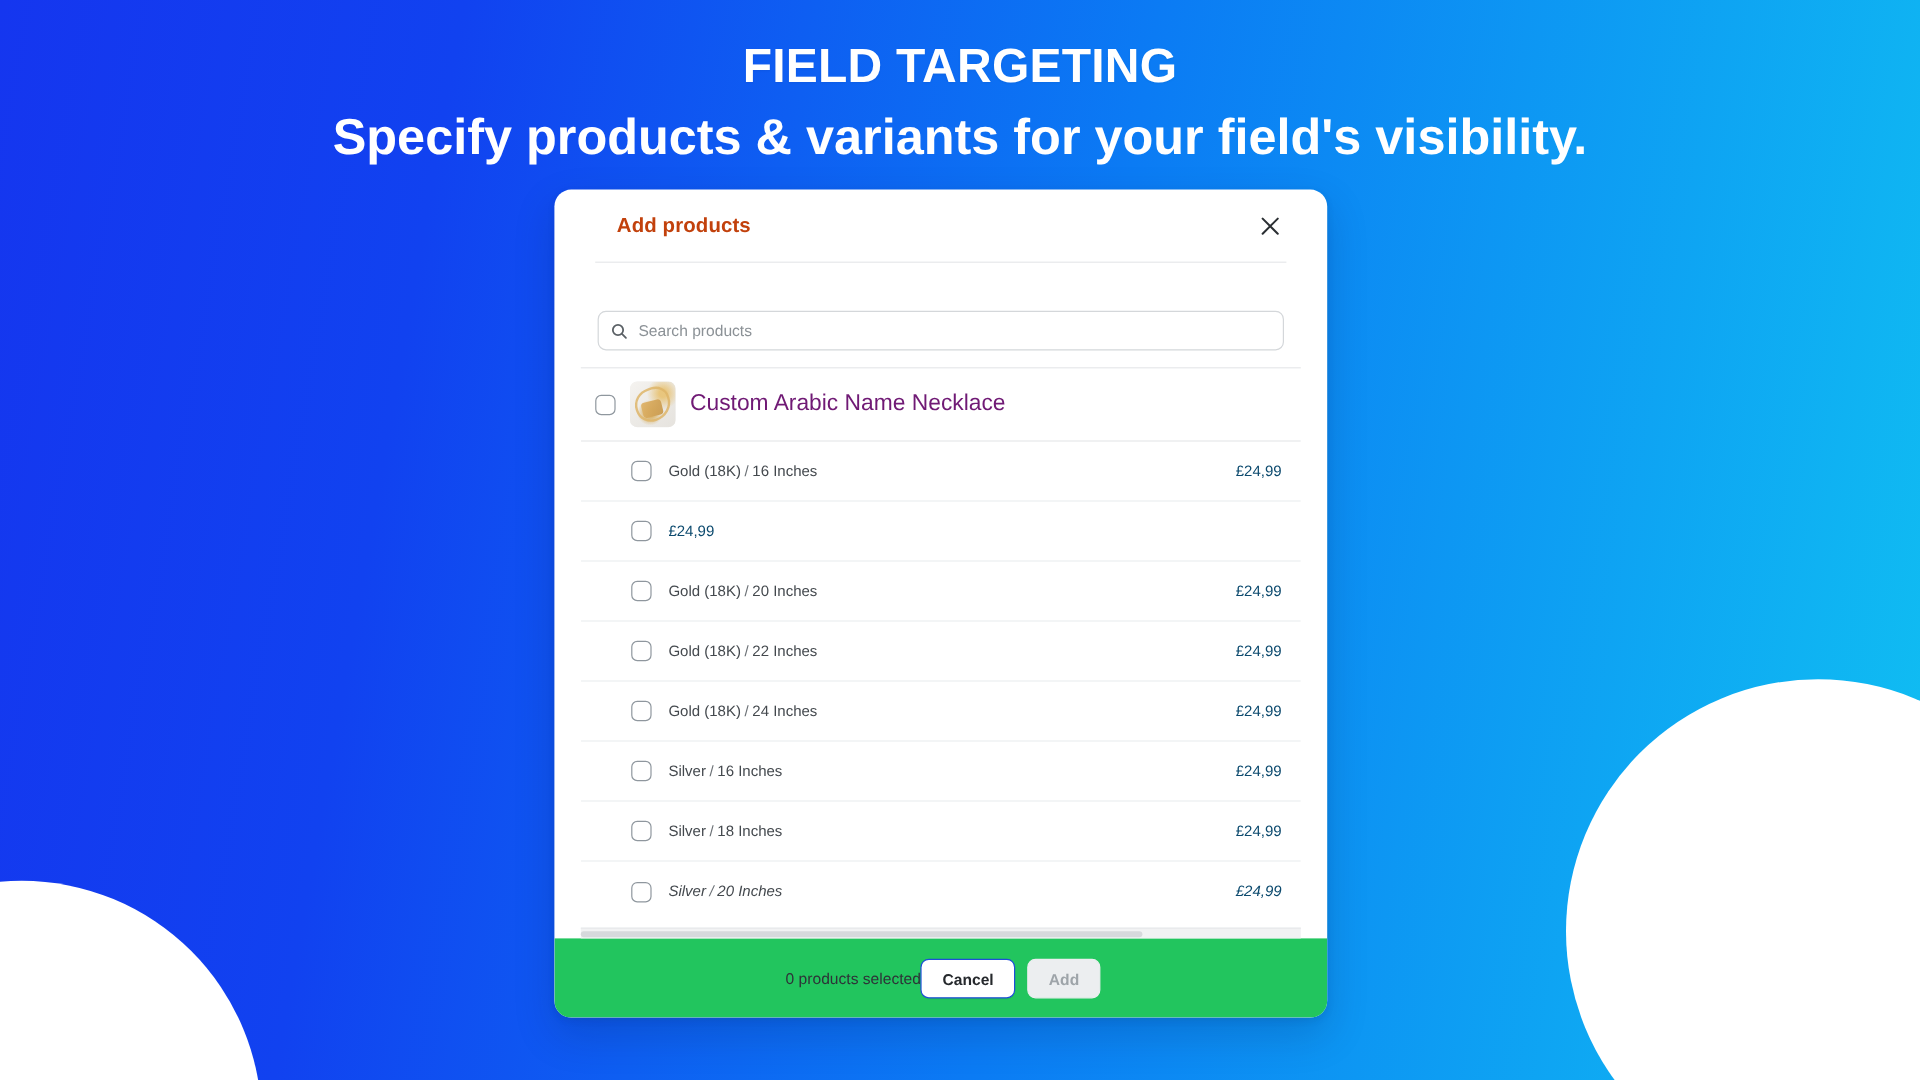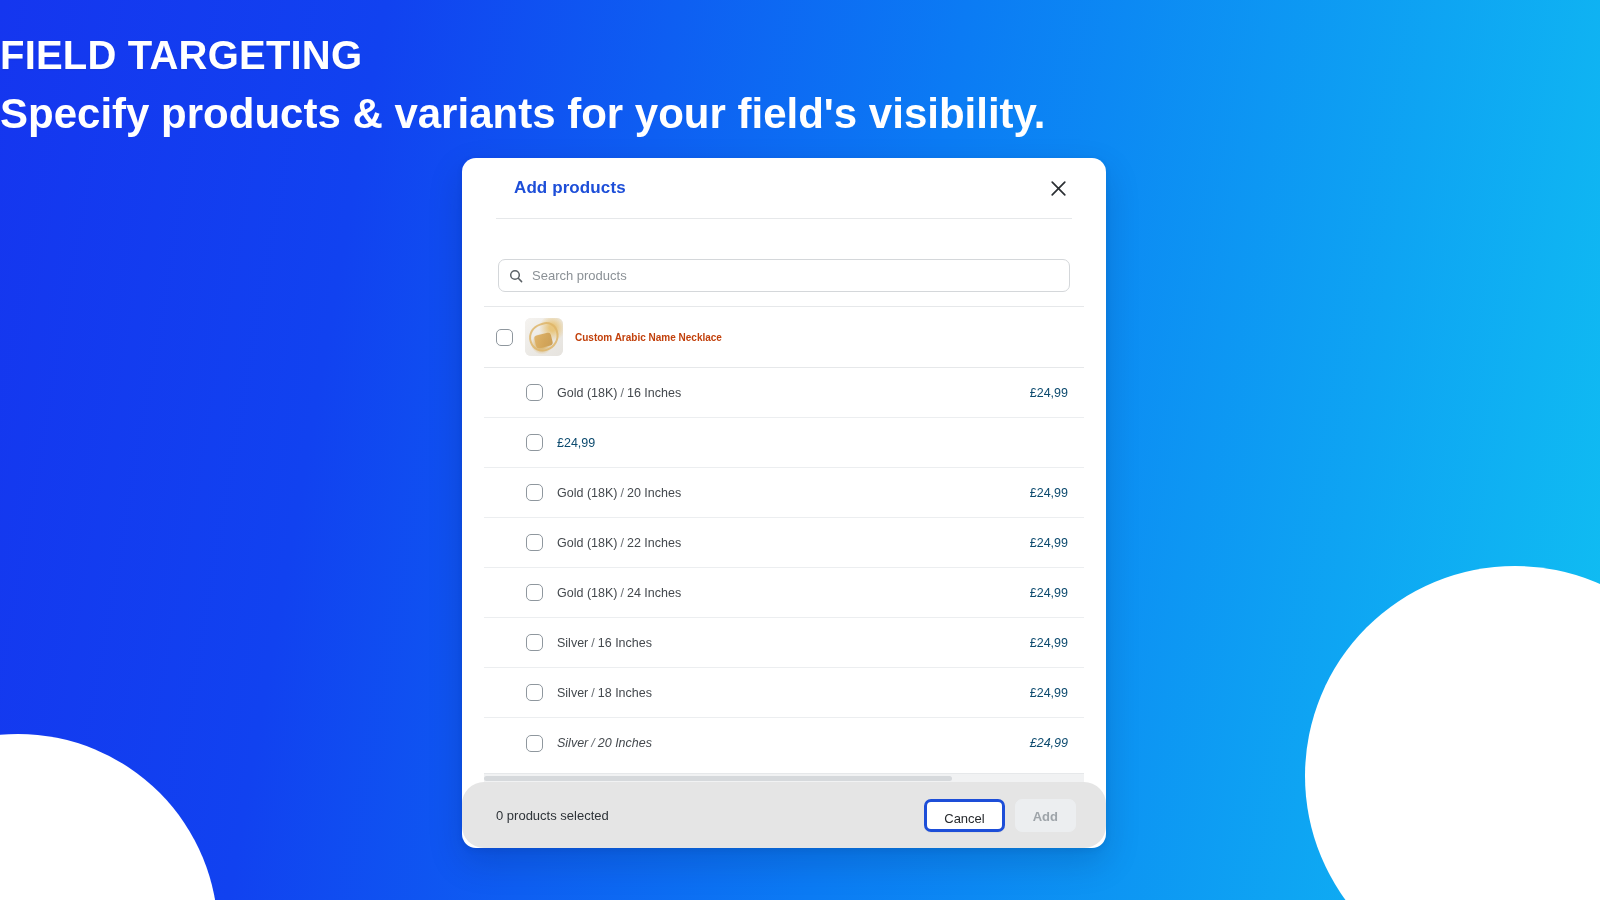--- a/index.html
+++ b/index.html
@@ -41,20 +41,21 @@
     width: 420px;
     height: 420px;
   }
 
   
   .heading-wrap {
     position: absolute;
     top: 0;
     left: 0;
     width: 1600px;
+    text-align: center;
     padding-top: 28px;
   }
   .title {
     color: #ffffff;
     font-size: 40px;
     font-weight: bold;
     letter-spacing: 0.2px;
     line-height: 54px;
     text-shadow: 0 1px 2px rgba(0,0,0,0.06);
   }
@@ -85,21 +86,21 @@
     height: 60px;
     flex: 0 0 60px;
     display: flex;
     align-items: center;
     justify-content: space-between;
     padding: 0 34px 0 52px;
   }
   .modal-title {
     font-size: 17px;
     font-weight: bold;
-    color: #1d4ed8;
+    color: #c2410c;
     letter-spacing: 0.1px;
   }
   .close-btn {
     width: 28px;
     height: 28px;
     display: flex;
     align-items: center;
     justify-content: center;
     cursor: pointer;
     color: #2b2f33;
@@ -202,24 +203,23 @@
   }
   .thumb .t-wire2 {
     position:absolute; left:10px; top:16px; width:17px; height:13px;
     border-radius: 3px;
     background: linear-gradient(120deg,#e0b469,#c99a4e);
     transform: rotate(-14deg);
     opacity: 0.95;
   }
 
   .product-name {
-    font-size: 10px;
-    color: #c2410c;
+    font-size: 19px;
+    color: #701a75;
     flex: 1 1 auto;
-    font-weight: bold;
   }
 
   .variant-label {
     font-size: 12.5px;
     color: #44494e;
     flex: 1 1 auto;
     white-space: nowrap;
   }
   .variant-label .sep { color: #6b7075; padding: 0 3px; }
 
@@ -247,45 +247,44 @@
     background: #d6d9dc;
     border-radius: 3px;
   }
 
   
   .modal-footer {
     flex: 0 0 66px;
     height: 66px;
     display: flex;
     align-items: center;
-    justify-content: space-between;
+    justify-content: center;
     padding: 0 30px 0 34px;
-    background: #e5e5e5;
-    border-radius: 22px;
+    background: #22c55e;
   }
   .footer-status {
     font-size: 13px;
     color: #2e3338;
   }
   .footer-actions { display: flex; align-items: center; gap: 10px; }
 
   .btn {
     font-family: "Liberation Sans", sans-serif;
     font-size: 13px;
     border-radius: 7px;
     height: 33px;
     padding: 0 17px;
     cursor: pointer;
     line-height: 33px;
   }
   .btn-cancel {
     background: #ffffff;
-    border: 3px solid #1d4ed8;
+    border: 1px solid #1d4ed8;
     color: #26292d;
-    font-weight: normal;
+    font-weight: bold;
     box-shadow: 0 1px 0 rgba(0,0,0,0.04);
   }
   .btn-add {
     background: #eceef0;
     border: 1px solid #eceef0;
     color: #9ea4a9;
     font-weight: bold;
     cursor: default;
   }
 </style>

